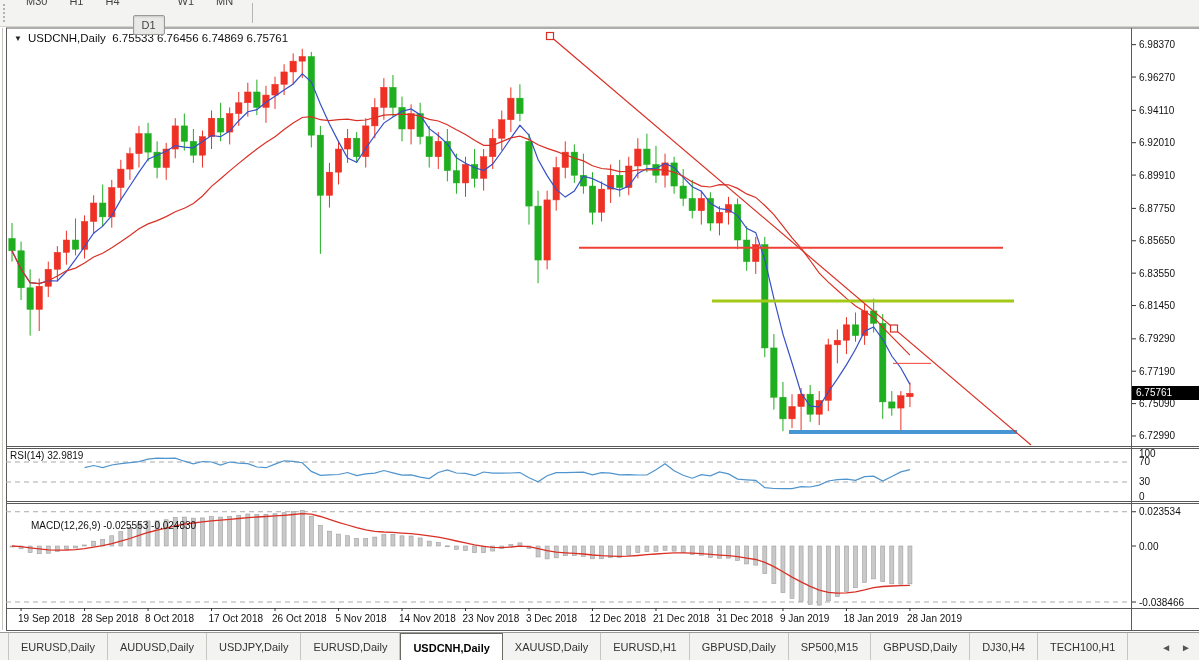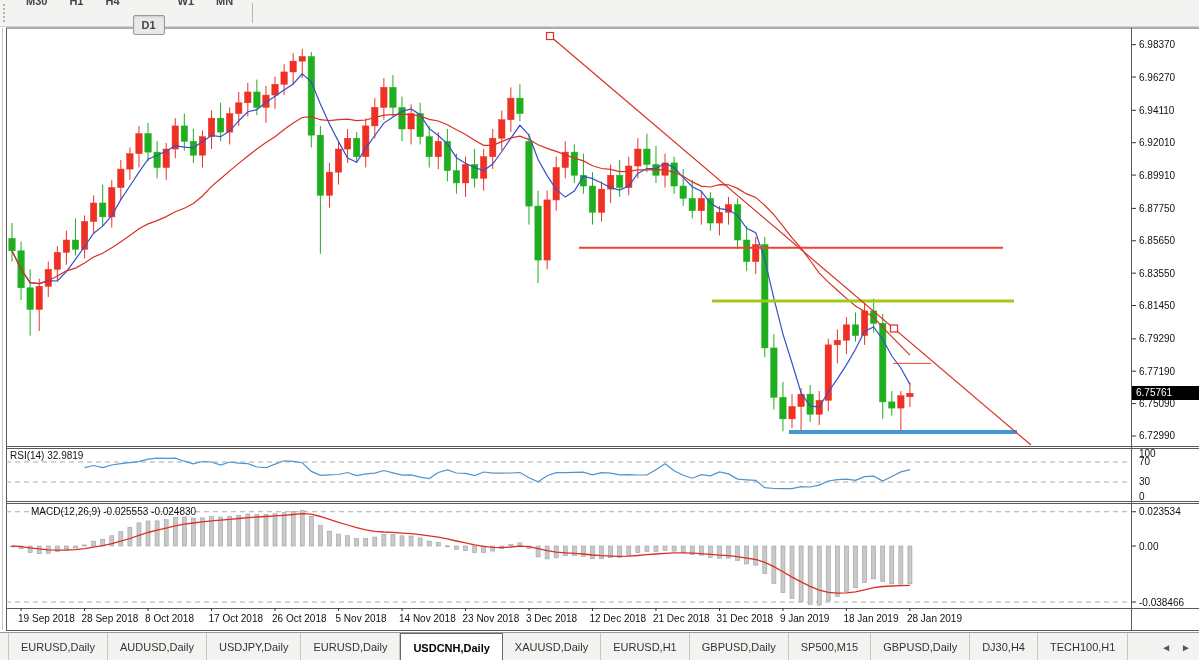--- a/index.html
+++ b/index.html
@@ -1,17 +1,17 @@
 <!DOCTYPE html>
 <html><head>
 <meta charset="utf-8">
 <style>
   html,body{margin:0;padding:0;background:#fff;}
   .app{position:relative;width:1199px;height:660px;font-family:"Liberation Sans",sans-serif;overflow:hidden;background:#fff;}
-  .toolbar{position:absolute;left:0;top:0;width:1199px;height:26px;background:#f3f3f1;border-bottom:1px solid #d6d3ce;display:flex;align-items:center;z-index:5;font-weight:bold;}
+  .toolbar{position:absolute;left:0;top:0;width:1199px;height:26px;background:#f3f3f1;border-bottom:1px solid #d6d3ce;display:flex;align-items:center;z-index:5;}
   .grip{width:4px;height:18px;margin:0 6px 0 3px;border-left:2px dotted #b5b2ad;}
   .tfbtn{padding:3px 8px;margin:0 2px;font-size:11px;color:#444;border:1px solid transparent;border-radius:2px;cursor:default;}
   .tfbtn.active{background:#e9e9e7;border:1px solid #9c9a96;box-shadow:inset 0 1px 2px rgba(0,0,0,.15);margin-top:24px;}
   .tbsep{width:1px;height:20px;background:#b9b6b1;margin:0 8px;}
   .hdr{position:absolute;left:14px;top:32px;font-size:11.5px;color:#111;z-index:4;white-space:pre;}
   .hdr .tri{font-size:8px;vertical-align:1px;margin-right:6px;color:#222;}
   .plabel{position:absolute;left:10px;font-size:10px;color:#111;z-index:4;white-space:pre;}
   svg{position:absolute;left:0;top:0;z-index:1;}
   .badge{position:absolute;left:1132px;width:66px;height:14px;background:#000;color:#fff;font-size:10px;line-height:14px;padding-left:4px;z-index:4;}
   .tabbar{position:absolute;left:0;top:632px;width:1199px;height:28px;background:#f3f3f1;border-top:1px solid #9c9a96;display:flex;align-items:stretch;z-index:5;font-size:11px;color:#333;}
@@ -441,23 +441,24 @@
       <g>
         <line x1="893" y1="363.3550778354332" x2="931" y2="363.3550778354332" stroke="#ef4136" stroke-width="1"></line>
       </g>
       <g>
         <line x1="550" y1="36.0133432171976" x2="1031" y2="445.07487027427663" stroke="#d93025" stroke-width="1.2"></line>
         <rect x="546.5" y="32.5133432171976" width="7" height="7" fill="#fff" stroke="#d93025" stroke-width="1.2"></rect>
         <rect x="890.5" y="325.0085248332097" width="7" height="7" fill="#fff" stroke="#d93025" stroke-width="1.2"></rect>
       </g>
     </svg>
 
+  <div class="hdr"><span class="tri">▼</span><span>USDCNH,Daily</span><span>  </span><span>6.75533 6.76456 6.74869 6.75761</span></div>
 
   <div class="plabel" style="top:450px;"><span>RSI(14)</span> <span>32.9819</span></div>
-  <div class="plabel" style="top:506px;padding-left:21px;"><span>MACD(12,26,9)</span> <span>-0.025553 -0.024830</span></div>
+  <div class="plabel" style="top:520px;padding-left:21px;"><span>MACD(12,26,9)</span> <span>-0.025553 -0.024830</span></div>
 
   <div class="badge" id="priceBadge" style="top: 386.252px;">6.75761</div>
 
   <div class="tabbar">
     <div id="tabs" style="display:flex;">
         <div class="tab first">EURUSD,Daily</div>
         <div class="tab">AUDUSD,Daily</div>
         <div class="tab">USDJPY,Daily</div>
         <div class="tab">EURUSD,Daily</div>
         <div class="tab active">USDCNH,Daily</div>

